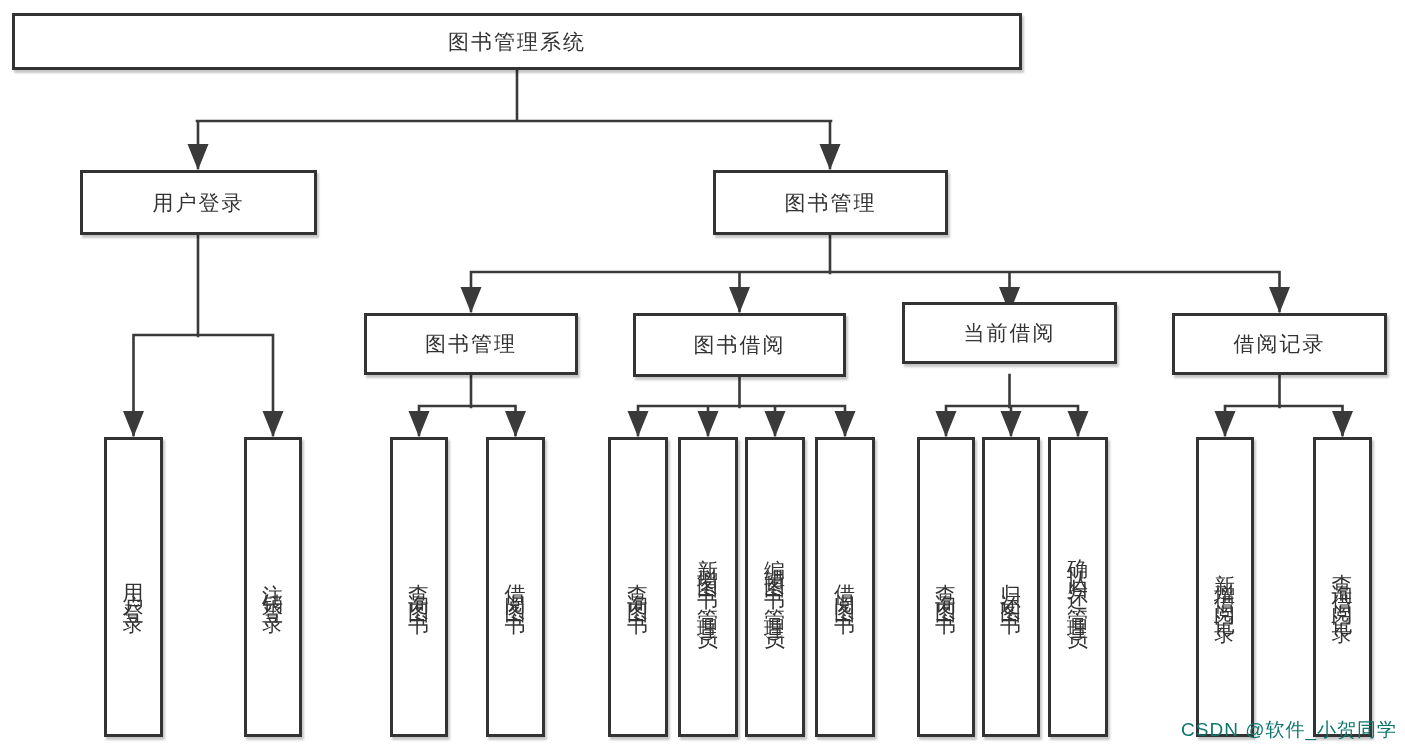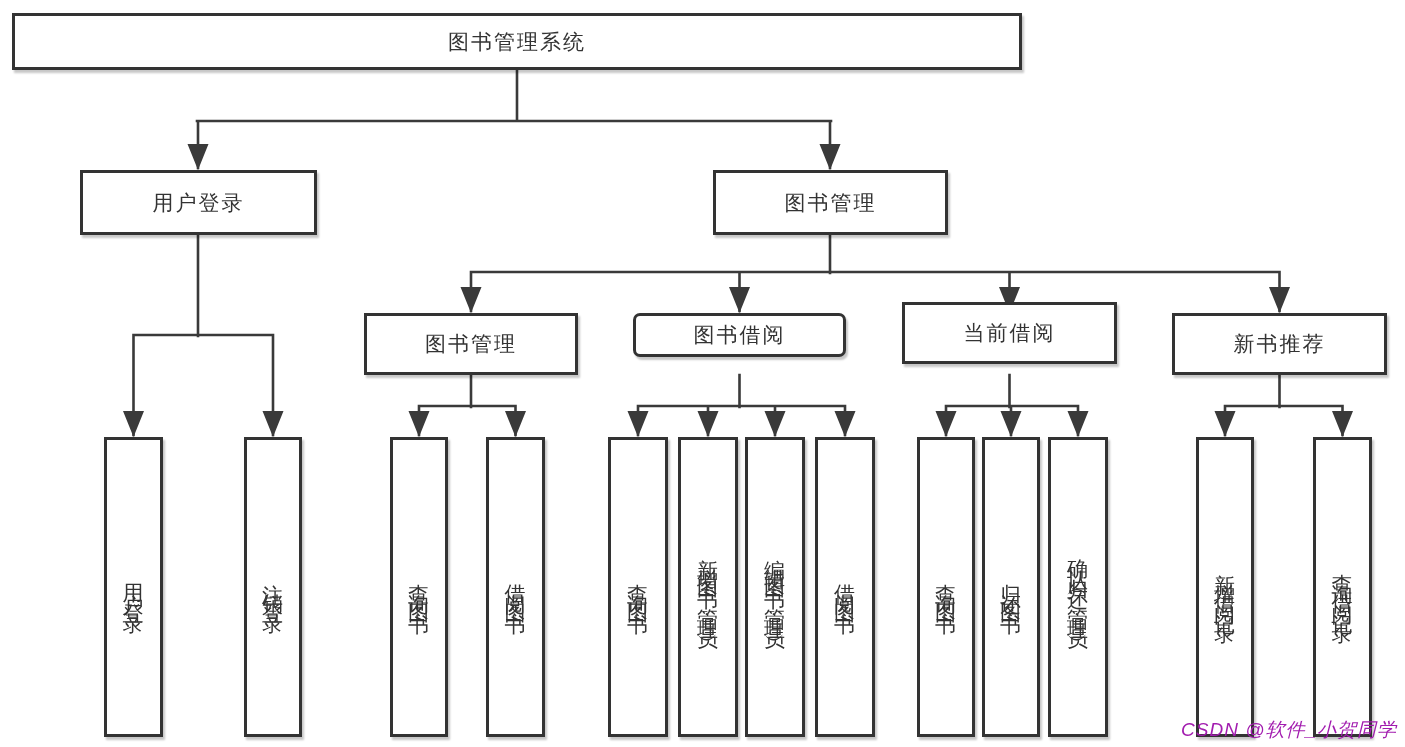--- a/index.html
+++ b/index.html
@@ -42,24 +42,23 @@
     line-height: 1;
     letter-spacing: 10px;
     color: #333333;
   }
   .watermark {
     position: absolute;
     right: 8px;
     bottom: 4px;
     font-size: 19px;
     letter-spacing: 1px;
-    color: #a21caf;
+    color: #0f766e;
     z-index: 2;
     white-space: nowrap;
-    font-style: italic;
   }
 </style>
 </head>
 <body>
 
 <div class="canvas">
 
   <svg class="connectors" viewBox="0 0 1405 747" xmlns="http://www.w3.org/2000/svg">
     <g stroke="#3a3a3a" stroke-width="2.6" fill="none" stroke-linecap="square">
       <path d="M517 70 L517 121 M197 121 L831 121 M198 121 L198 168 M830 121 L830 168
@@ -88,28 +87,28 @@
   <div class="box h" style="left:80px; top:170px; width:237px; height:65px;">
     <span>用户登录</span>
   </div>
   <div class="box h" style="left:713px; top:170px; width:235px; height:65px;">
     <span>图书管理</span>
   </div>
 
   <div class="box h" style="left:364px; top:313px; width:214px; height:62px;">
     <span>图书管理</span>
   </div>
-  <div class="box h" style="left:633px; top:313px; width:213px; height:44px;border-radius:7px;">
+  <div class="box h" style="left:633px; top:313px; width:213px; height:64px;">
     <span>图书借阅</span>
   </div>
   <div class="box h" style="left:902px; top:302px; width:215px; height:62px;">
     <span>当前借阅</span>
   </div>
   <div class="box h" style="left:1172px; top:313px; width:215px; height:62px;">
-    <span>新书推荐</span>
+    <span>借阅记录</span>
   </div>
 
   <div class="box v" style="left:104px; top:437px; width:59px; height:300px;">
     <span>用户登录</span>
   </div>
   <div class="box v" style="left:244px; top:437px; width:58px; height:300px;">
     <span>注销登录</span>
   </div>
 
   <div class="box v" style="left:390px; top:437px; width:58px; height:300px;">

